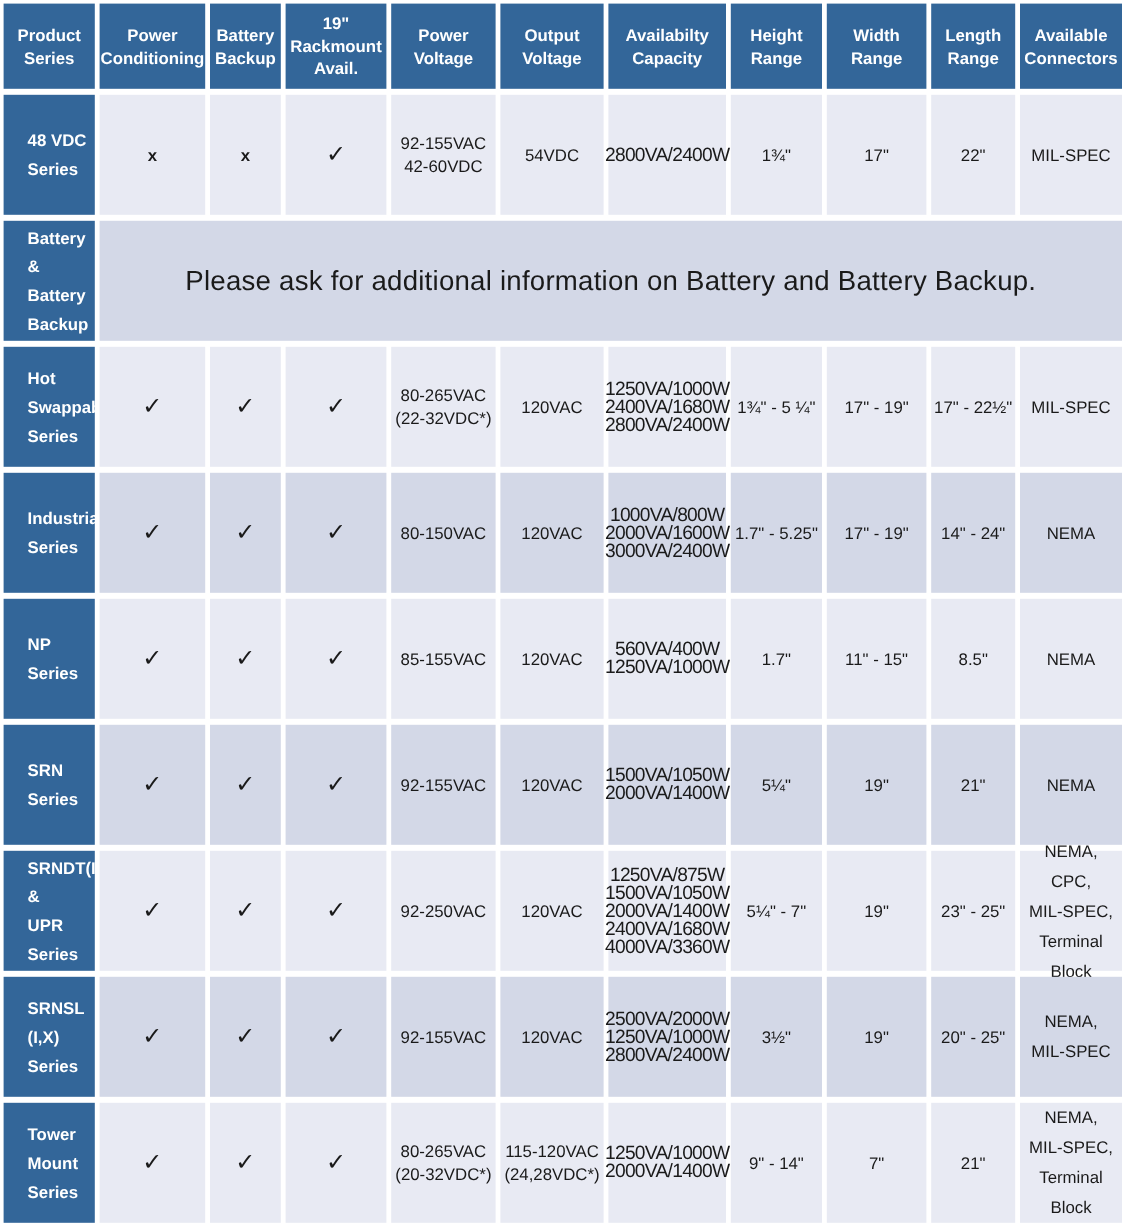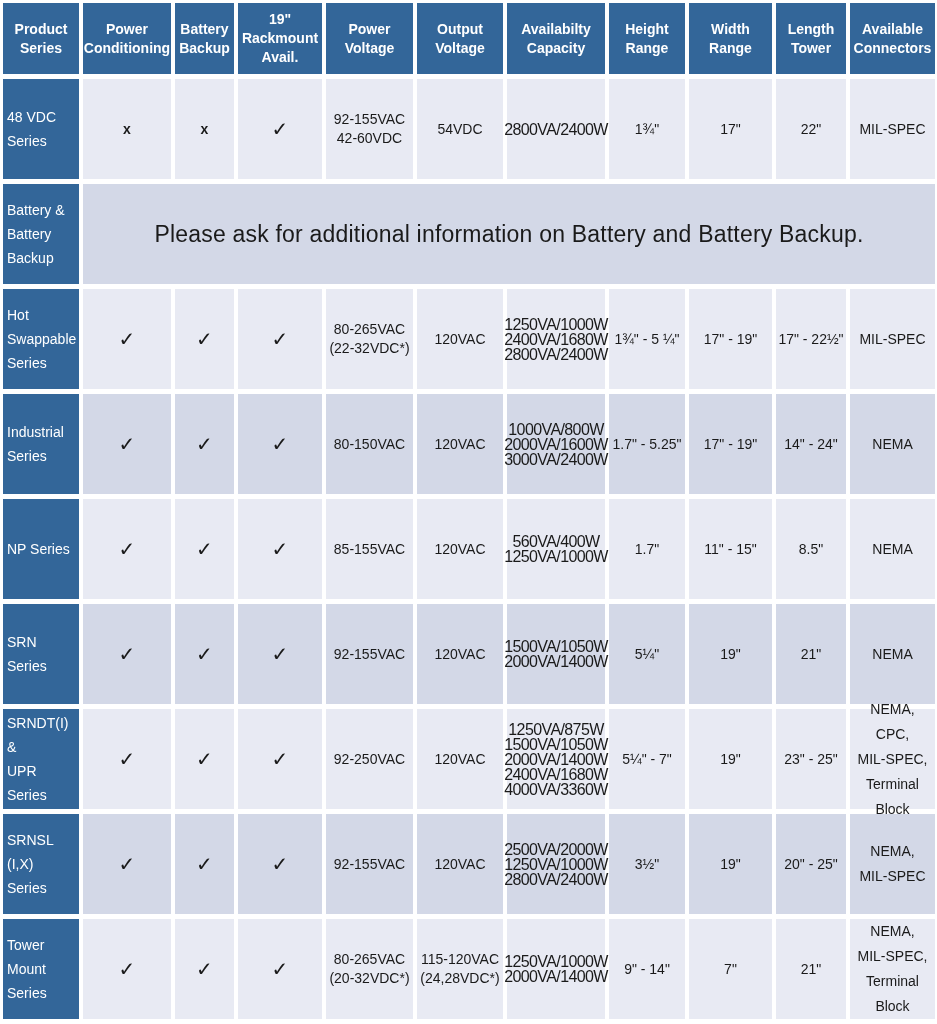--- a/index.html
+++ b/index.html
@@ -6,22 +6,22 @@
   body { width: 937px; height: 1024px; position: relative; overflow: hidden;
          font-family: "Liberation Sans", "DejaVu Sans", sans-serif; }
   .grid { position: absolute; left: 3px; top: 3px; width: 796px; height: 1017px;
           display: grid;
           grid-template-columns: 76px 88px 59px 84px 87px 86px 98px 76px 83px 70px 85px;
           grid-template-rows: 71px 100px 100px 100px 100px 100px 100px 100px 100px 100px;
           column-gap: 4px; row-gap: 5px; }
   .cell { display: flex; align-items: center; justify-content: center; text-align: center;
           color: #1a1a1a; font-size: 14px; line-height: 19px; box-sizing: border-box; padding: 0 2px; }
   .hdr { background: #336699; color: #ffffff; font-weight: bold; font-size: 14px; line-height: 19px; }
-  .rowhdr { background: #336699; color: #ffffff; font-weight: normal; justify-content: flex-start;
-            text-align: left; padding-left: 4px; font-size: 14px; line-height: 24px; }
+  .rowhdr { background: #336699; color: #ffffff; font-weight: bold; justify-content: flex-start;
+            text-align: left; padding-left: 20px; font-size: 14px; line-height: 24px; }
   .light { background: #e8eaf3; }
   .dark { background: #d3d8e7; }
   .cap { font-size: 16px; line-height: 15px; letter-spacing: -0.6px; }
   .mark { font-size: 20px; font-weight: bold; }
   .xmark { font-size: 14px; font-weight: bold; }
   .note { grid-column: 2 / span 10; font-size: 23px; letter-spacing: 0.2px; }
   .ml { white-space: pre-line; }
   .conn { line-height: 25px; }
 </style>
 </head>
@@ -42,21 +42,21 @@
 Voltage</div>
   <div class="cell hdr ml">Output
 Voltage</div>
   <div class="cell hdr ml">Availabilty
 Capacity</div>
   <div class="cell hdr ml">Height
 Range</div>
   <div class="cell hdr ml">Width
 Range</div>
   <div class="cell hdr ml">Length
-Tower</div>
+Range</div>
   <div class="cell hdr ml">Available
 Connectors</div>
 
   <div class="cell rowhdr ml">48 VDC
 Series</div>
   <div class="cell light xmark">x</div>
   <div class="cell light xmark">x</div>
   <div class="cell light mark">✓</div>
   <div class="cell light ml">92-155VAC
 42-60VDC</div>

